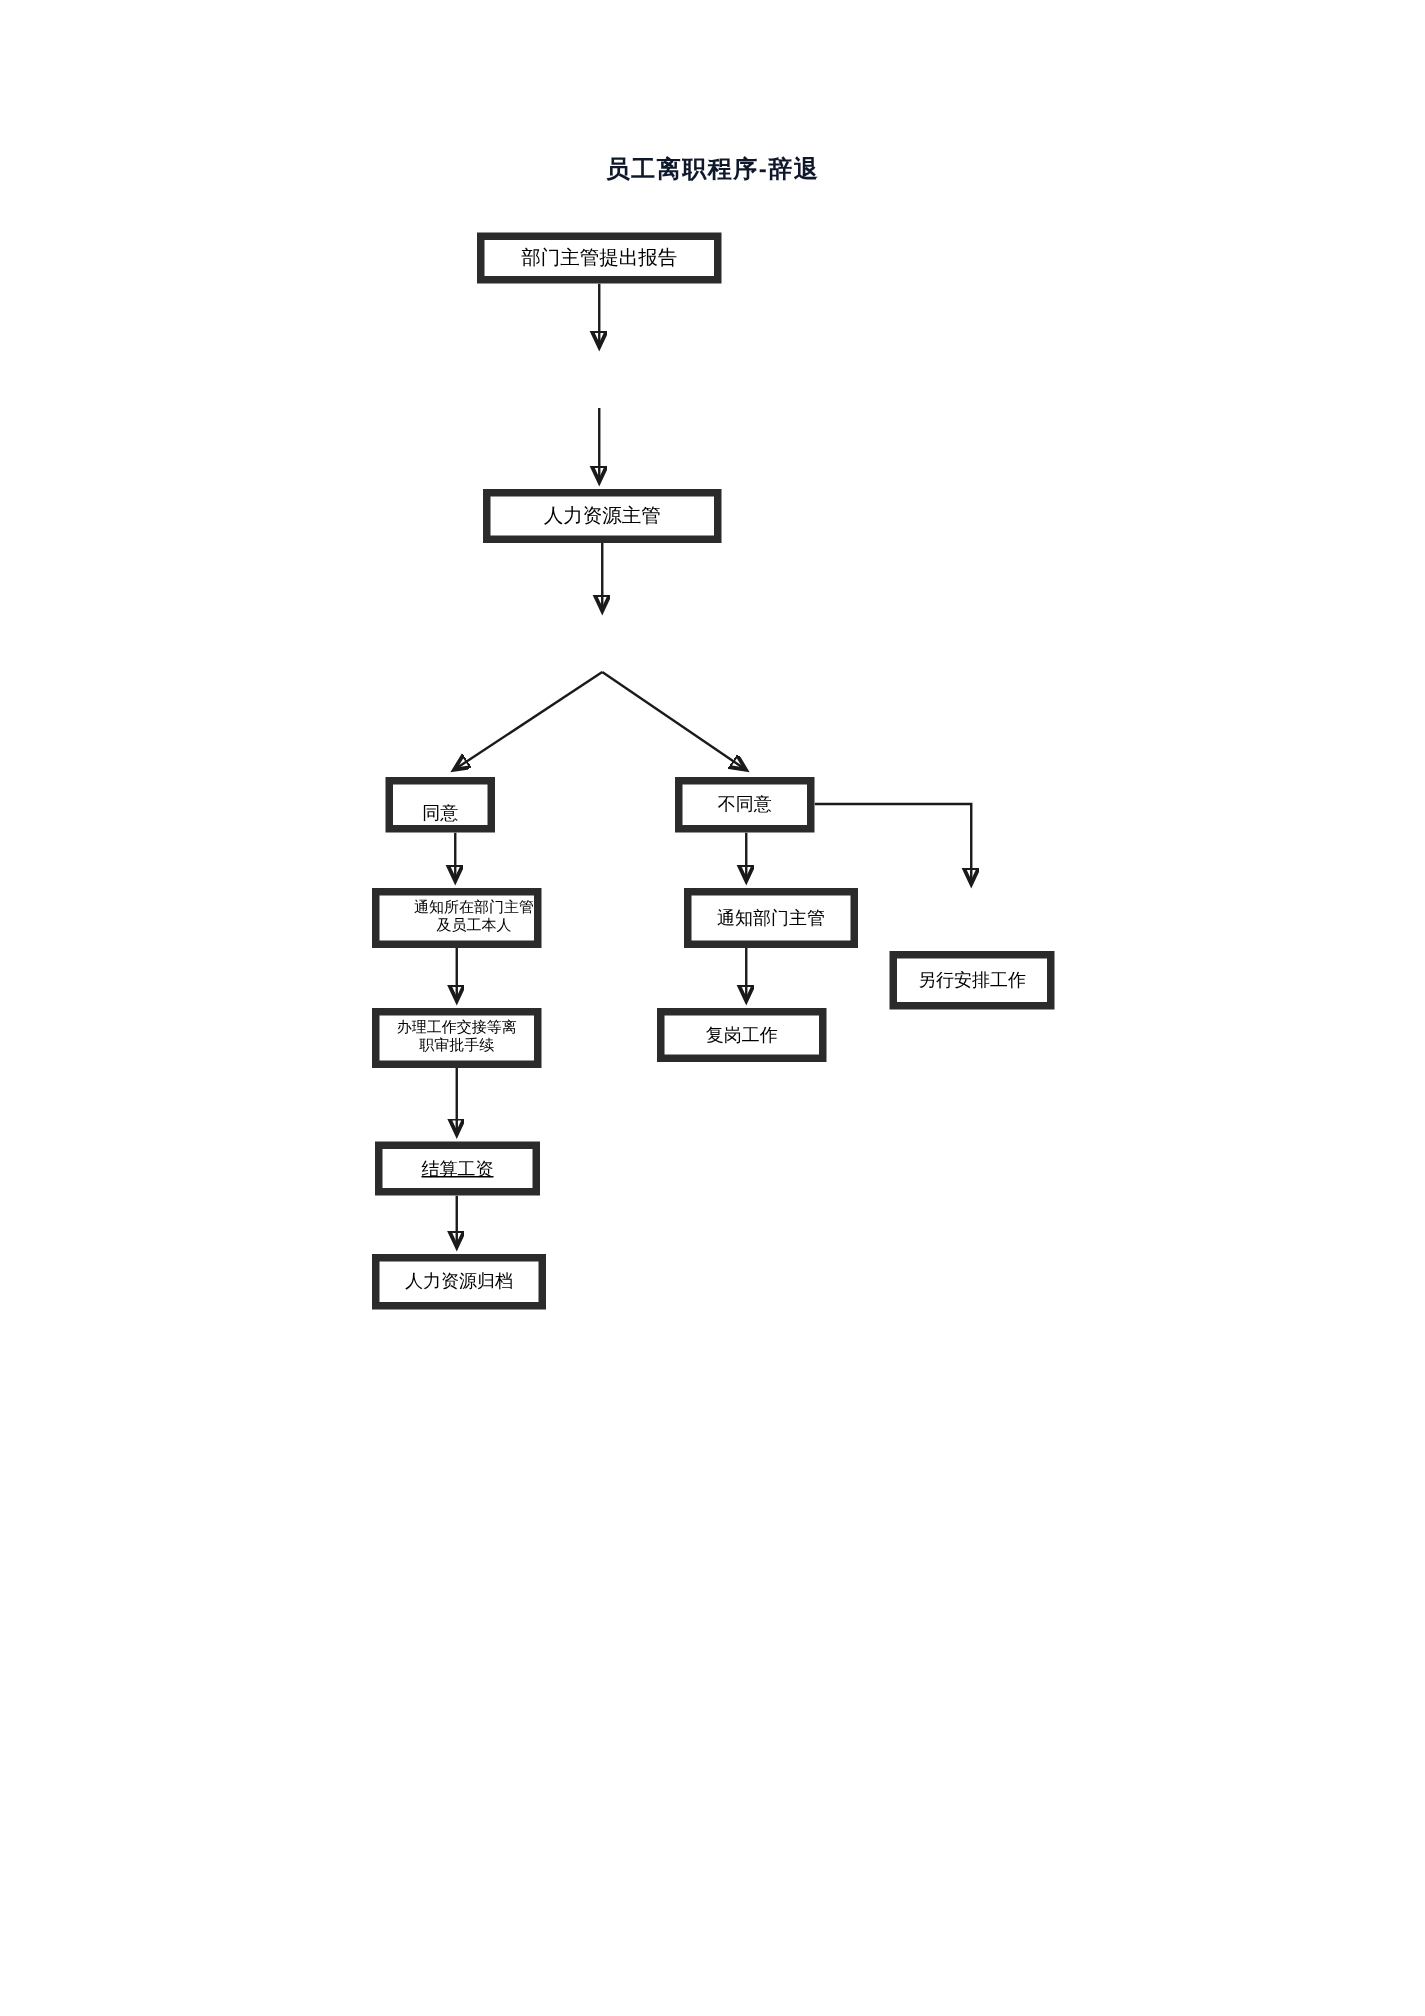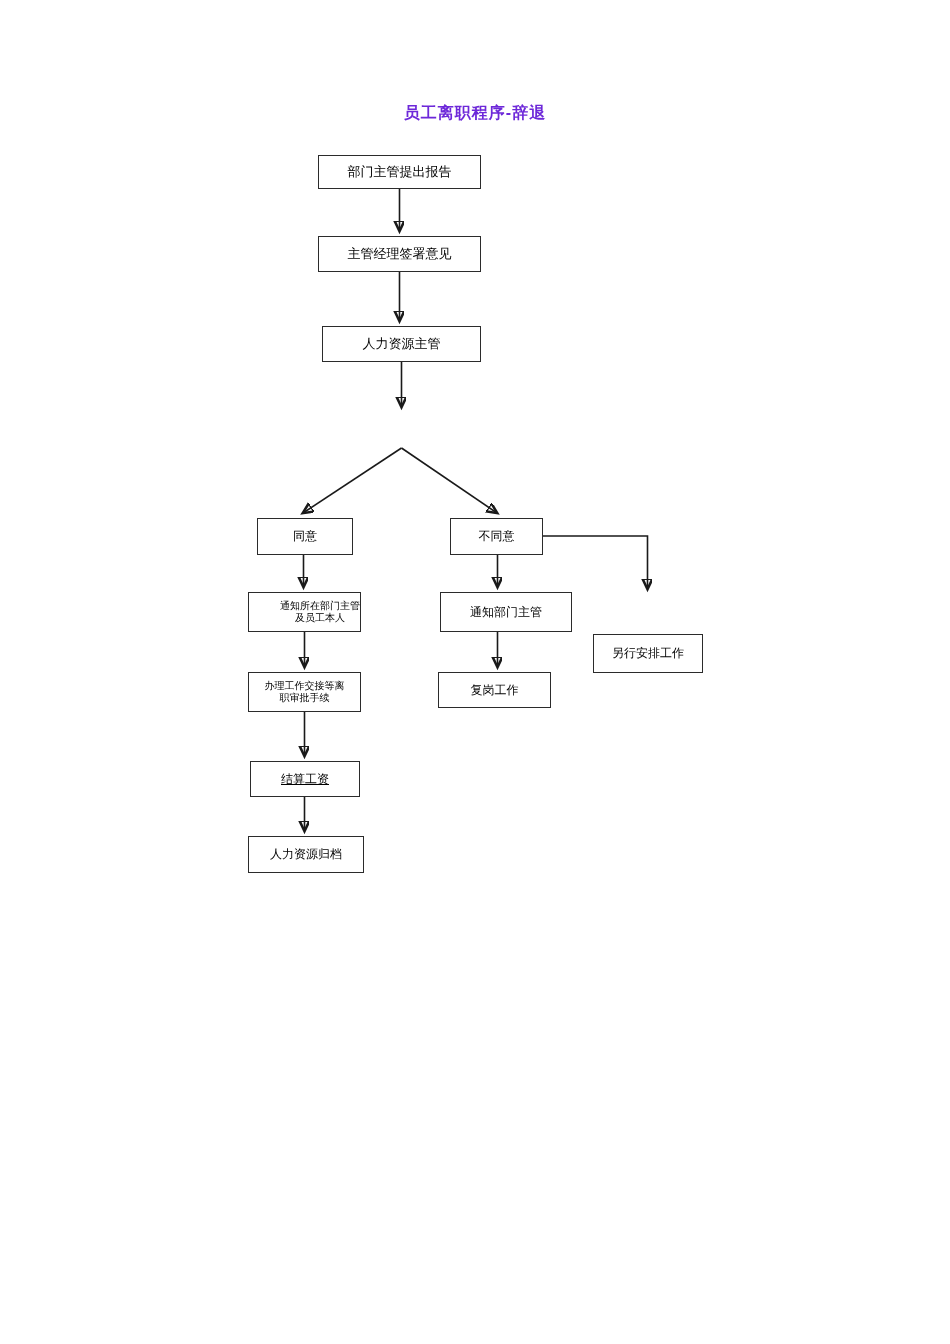--- a/index.html
+++ b/index.html
@@ -25,21 +25,21 @@
     text-align: center;
     font-size: 16px;
     font-weight: bold;
     letter-spacing: 1px;
     color: #c1562b;
     font-family: "Liberation Sans", "DejaVu Sans", sans-serif;
   }
   .node {
     position: absolute;
     box-sizing: border-box;
-    border: 1px solid #737373;
+    border: 5px solid #737373;
     background: #ffffff;
     display: flex;
     align-items: center;
     justify-content: center;
     text-align: center;
     color: #000000;
     font-family: "Liberation Sans", "DejaVu Sans", sans-serif;
     line-height: 1.25;
   }
   .node .node-label {
@@ -62,21 +62,21 @@
     stroke: #1a1a1a;
     stroke-width: 1.6;
     fill: none;
   }
 </style>
 </head>
 <body>
 
 <div id="page" style="background: rgb(255, 255, 255);">
 
-  <div id="chart-title" style="color: #6d28d9; text-align: center;">员工离职程序-辞退</div>
+  <div id="chart-title" style="color: #0f172a; text-align: center;">员工离职程序-辞退</div>
 
   <svg id="wires" viewBox="0 0 950 1344">
     <defs>
       <marker id="arrow" markerWidth="9" markerHeight="9" refX="6.4" refY="3.1" orient="auto" markerUnits="strokeWidth">
         <path d="M0,0 L6.6,3.1 L0,6.2 z" fill="#1a1a1a" stroke="#1a1a1a"></path>
       </marker>
     </defs>
 
     <line x1="399.5" y1="189" x2="399.5" y2="231" marker-end="url(#arrow)" stroke="#1a1a1a"></line>
 
@@ -99,37 +99,34 @@
     <line x1="497.5" y1="632" x2="497.5" y2="667" marker-end="url(#arrow)" stroke="#1a1a1a"></line>
 
     <line x1="304.5" y1="712" x2="304.5" y2="756" marker-end="url(#arrow)" stroke="#1a1a1a"></line>
 
     <line x1="304.5" y1="797" x2="304.5" y2="831" marker-end="url(#arrow)" stroke="#1a1a1a"></line>
   </svg>
 
   <div class="node n-main" style="left: 318px; top: 155px; width: 163px; height: 34px; border-color: rgb(43, 43, 43);">
       <span class="node-label">部门主管提出报告</span>
     </div>
-  <div class="node n-main" style="left: 318px; top: 236px; width: 163px; height: 36px; border-color: rgb(43, 43, 43);">
-      <span class="node-label">主管经理签署意见</span>
-    </div>
   <div class="node n-main" style="left: 322px; top: 326px; width: 159px; height: 36px; border-color: rgb(43, 43, 43); align-items: center;">
       <span class="node-label">人力资源主管</span>
     </div>
-  <div class="node n-small" style="left: 257px; top: 518px; width: 96px; height: 37px; border-color: rgb(43, 43, 43);">
+  <div class="node n-small" style="left: 257px; top: 518px; width: 73px; height: 37px; border-color: rgb(43, 43, 43); align-items: flex-end;">
       <span class="node-label">同意</span>
     </div>
   <div class="node n-small" style="left: 450px; top: 518px; width: 93px; height: 37px; border-color: rgb(43, 43, 43);">
       <span class="node-label">不同意</span>
     </div>
   <div class="node n-tiny" style="left: 248px; top: 592px; width: 113px; height: 40px; border-color: rgb(43, 43, 43); justify-content: flex-end;">
       <span class="node-label">通知所在部门主管
 及员工本人</span>
     </div>
-  <div class="node n-small" style="left: 440px; top: 592px; width: 132px; height: 40px; border-color: rgb(43, 43, 43);">
+  <div class="node n-small" style="left: 456px; top: 592px; width: 116px; height: 40px; border-color: rgb(43, 43, 43);">
       <span class="node-label">通知部门主管</span>
     </div>
   <div class="node n-small" style="left: 593px; top: 594px; width: 110px; height: 39px; border-color: rgb(43, 43, 43); margin-top: 40px;">
       <span class="node-label">另行安排工作</span>
     </div>
   <div class="node n-tiny" style="left: 248px; top: 672px; width: 113px; height: 40px; border-color: rgb(43, 43, 43);">
       <span class="node-label">办理工作交接等离
 职审批手续</span>
     </div>
   <div class="node n-small" style="left: 438px; top: 672px; width: 113px; height: 36px; border-color: rgb(43, 43, 43);">

